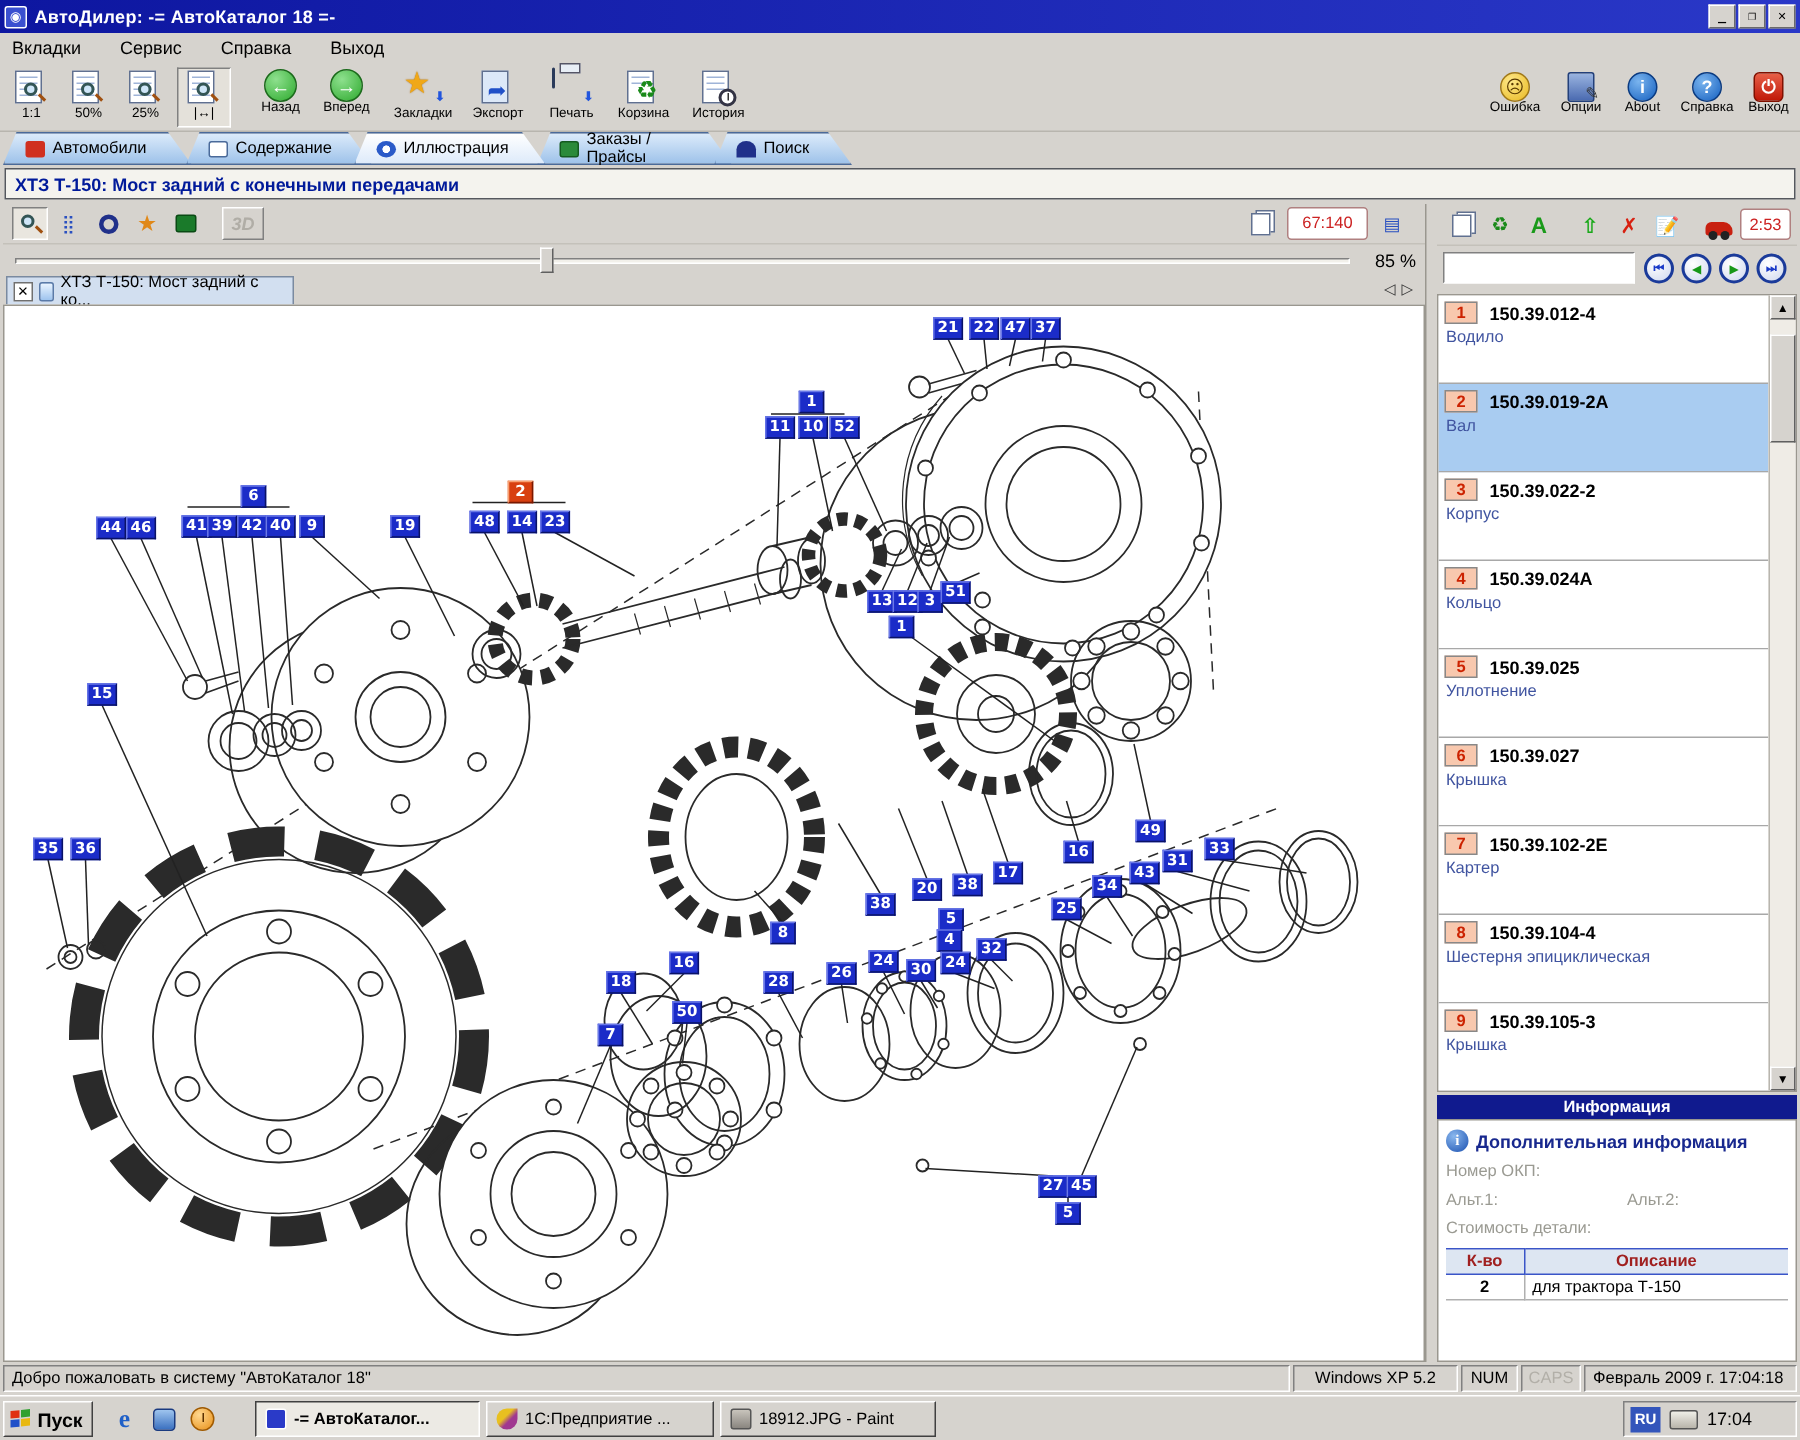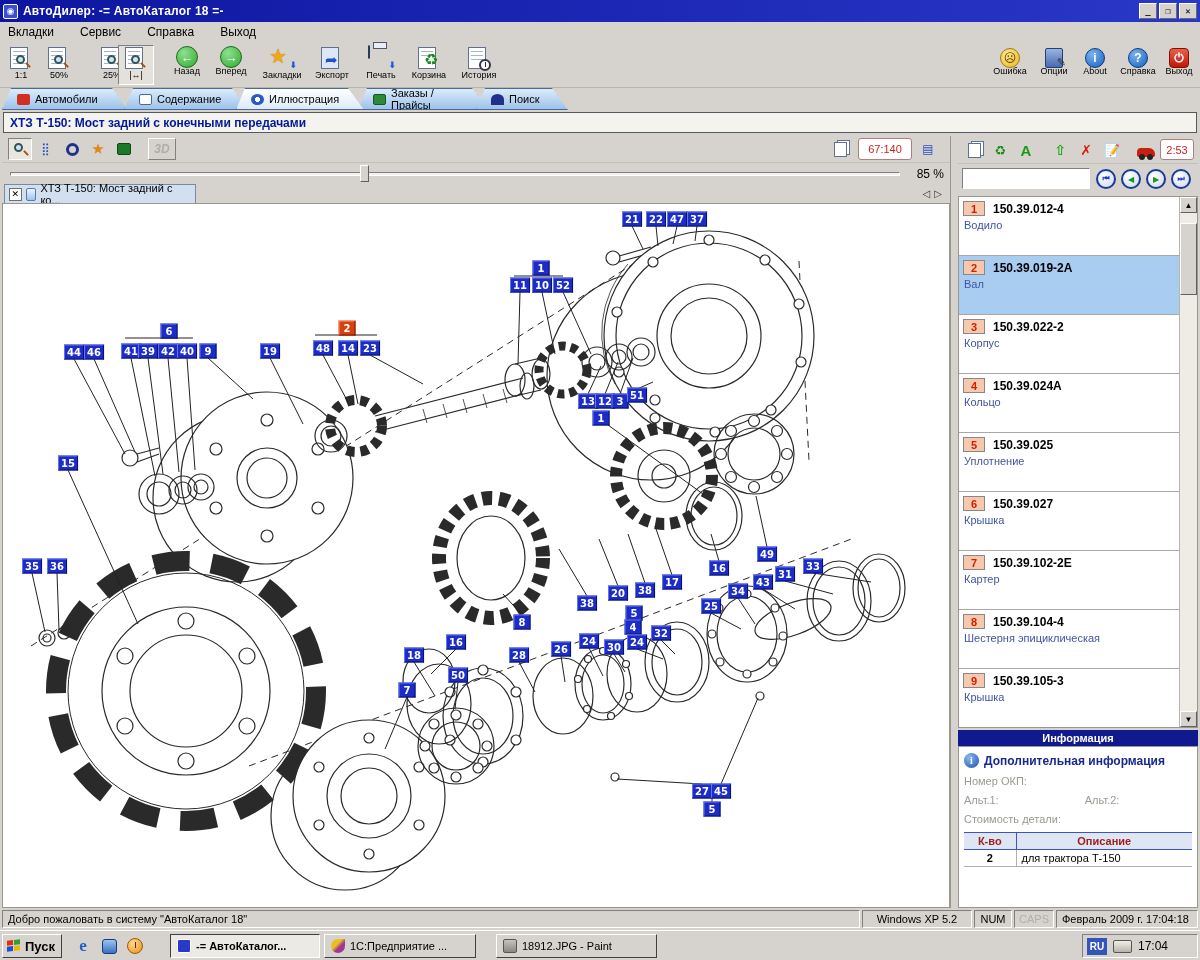--- a/index.html
+++ b/index.html
@@ -219,21 +219,21 @@
             <i></i>
             <i></i>
           </span>
           <span class="mag">
             <b></b>
             <i></i>
           </span>
         </span>
       <span class="cap">50%</span>
     </div>
-    <div class="tb" style="left:80px;width:34px;margin-left:15px;">
+    <div class="tb" style="left:80px;width:34px;">
       <span class="icon24">
           <span class="doc">
             <i></i>
             <i></i>
             <i></i>
             <i></i>
           </span>
           <span class="mag">
             <b></b>
             <i></i>
@@ -867,21 +867,21 @@
         <span class="oclock"></span>
       </div>
     <div class="taskbtn active" style="left:170px;width:150px;">
       <span class="tico ac"></span>
       <span>-= АвтоКаталог...</span>
     </div>
     <div class="taskbtn" style="left:324px;width:152px;text-align:right;">
       <span class="tico c1"></span>
       <span>1С:Предприятие ...</span>
     </div>
-    <div class="taskbtn" style="left:496px;width:161px;">
+    <div class="taskbtn" style="left:480px;width:144px;">
       <span class="tico paint"></span>
       <span>18912.JPG - Paint</span>
     </div>
     <div class="tray">
       <span class="rubadge">RU</span>
       <span class="kbico"></span>
       <span class="traytime">17:04</span>
     </div>
   </div>
 

